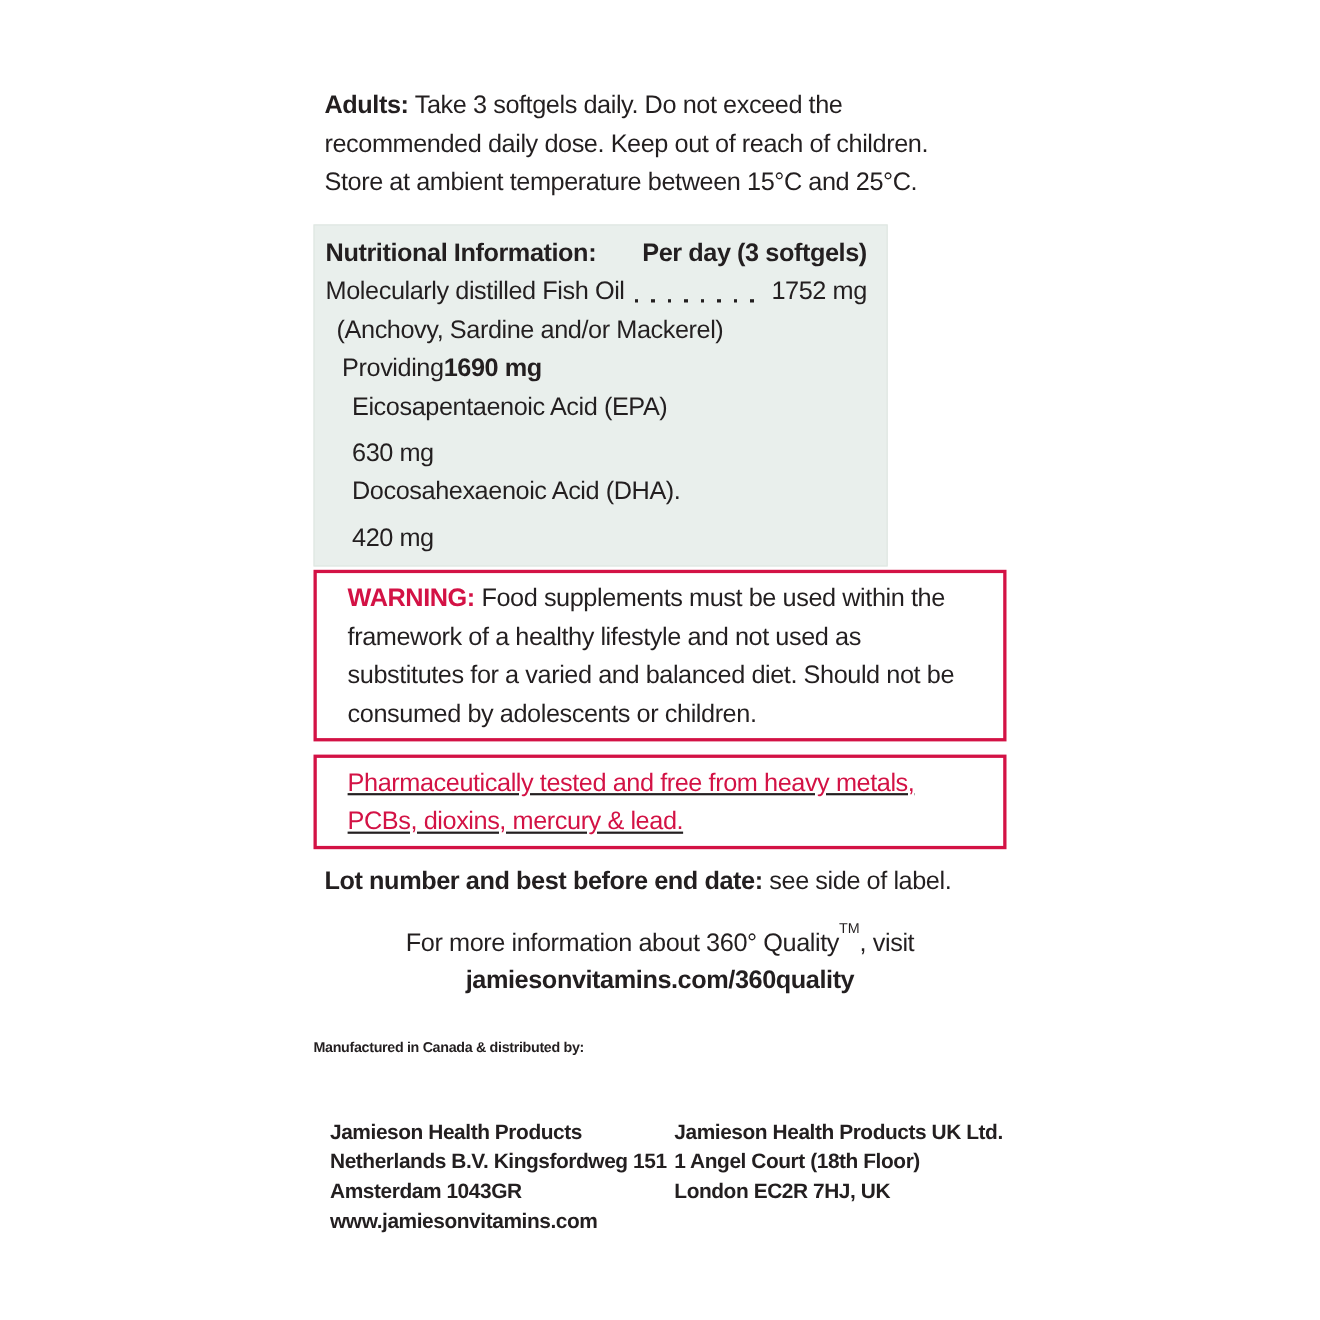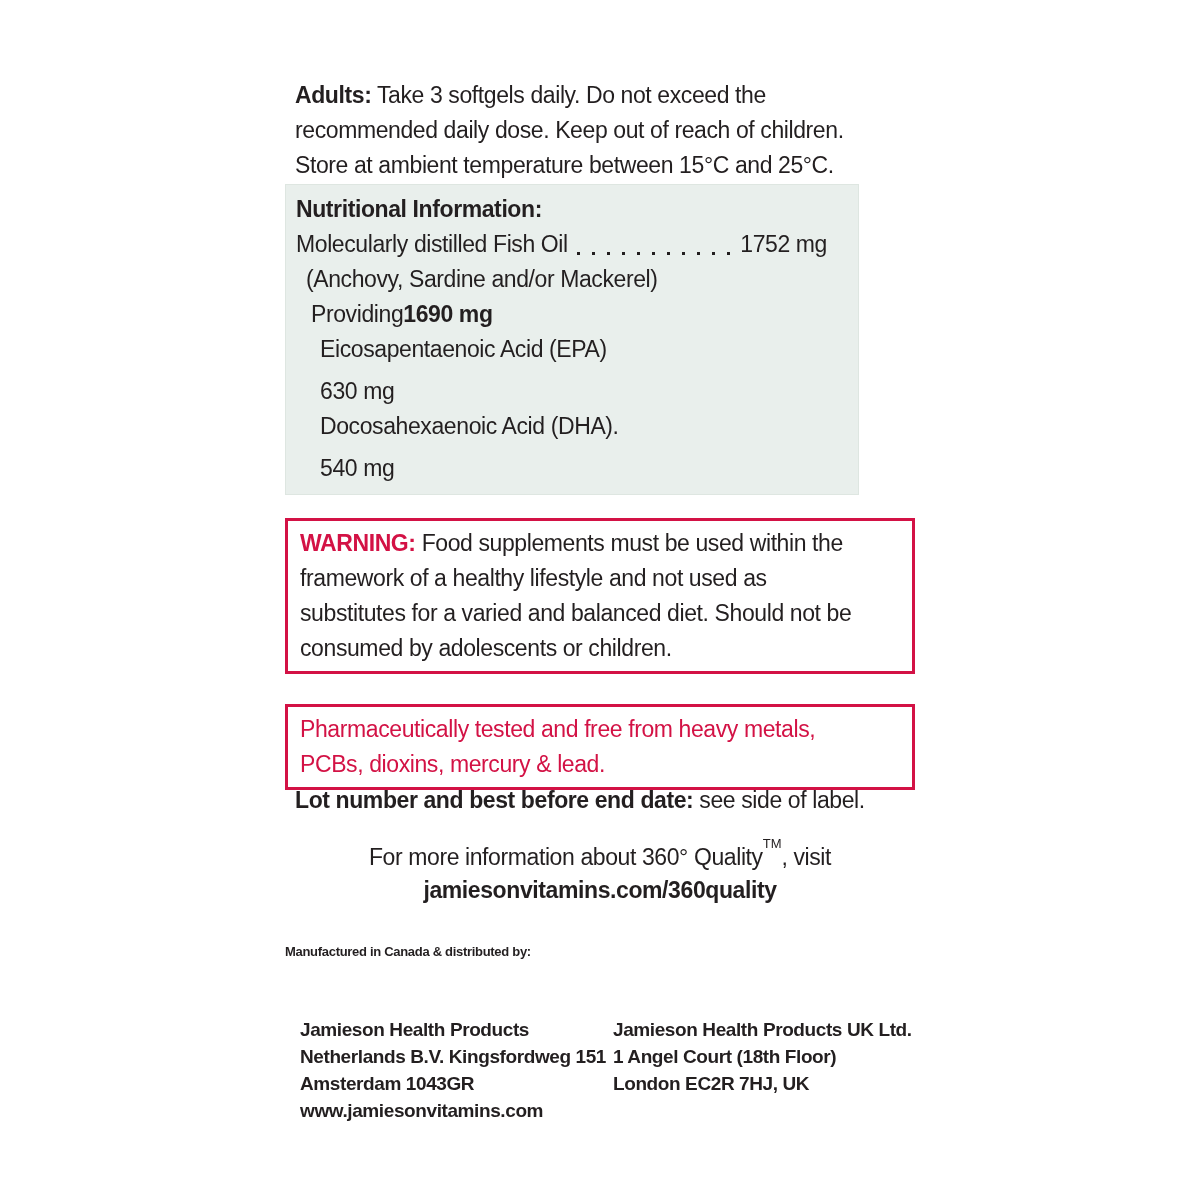--- a/index.html
+++ b/index.html
@@ -12,41 +12,41 @@
     overflow:hidden;
   }
   .abs{position:absolute;}
   .b{font-weight:bold;}
   .para{white-space:pre-line;margin:0;}
   .red{color:var(--red,#d31245);}
 
   .dosage{left:295px;top:78px;width:622px;}
 
   .nutbox{
-    left:285px;top:184px;width:574px;box-sizing:border-box;
+    left:285px;top:204px;width:522px;box-sizing:border-box;
     background:var(--nutbg,#e9efec);border:1px solid var(--nutborder,#dee6e1);
-    padding:7px 31px 8px 10px;
+    padding:7px 18px 8px 10px;
   }
   .nrow{display:flex;align-items:baseline;}
   .head{justify-content:space-between;}
   .ind1{padding-left:10px;}
   .ind2{padding-left:15px;}
   .ind3{padding-left:24px;}
   .inset-r{padding-right:42px;flex-direction:column;}
   .leader{
     flex:1;height:3px;align-self:flex-end;margin:0 9px 7px 9px;
     background:repeating-linear-gradient(to right,var(--text,#231f20) 0 3px,transparent 3px 15px);
   }
   .leader.tight{margin-left:2px;}
 
   .ingredients{left:295px;top:440px;width:622px;}
 
-  .box{box-sizing:border-box;width:630px;border:3px solid var(--red,#d31245);padding:5px 12px;background:#ffffff;}
+  .box{box-sizing:border-box;width:630px;border:3px solid var(--red,#d31245);padding:5px 28px;background:#ffffff;}
   .warnbox{left:285px;top:518px;}
-  .pharmabox{left:285px;top:704px;}
+  .pharmabox{left:285px;top:686px;text-decoration:underline;}
 
   .lot{left:295px;top:783px;width:622px;}
 
   .infoblock{left:285px;top:835px;width:630px;text-align:center;line-height:33px;}
   .infoblock p{margin:0;}
   .tm{font-size:13px;position:relative;top:-8px;letter-spacing:0;}
 
   .manu{left:285px;top:938px;width:630px;text-align:left;font-weight:bold;font-size:13px;line-height:27px;letter-spacing:-0.3px;}
   .addr{font-weight:bold;font-size:19px;line-height:27px;letter-spacing:-0.4px;white-space:pre-line;}
   .addrL{left:300px;top:1016px;width:315px;}
@@ -57,20 +57,21 @@
 
 <div class="page">
 
   <p class="abs para dosage"><span class="b">Adults:</span> <span>Take 3 softgels daily. Do not exceed the
 recommended daily dose. Keep out of reach of children.
 Store at ambient temperature between 15°C and 25°C.</span></p>
 
   <div class="abs nutbox">
     <div class="nrow head">
       <span class="b">Nutritional Information:</span>
+      <span class="b">Per day (3 softgels)</span>
     </div>
     <div class="nrow">
       <span>Molecularly distilled Fish Oil</span>
       <span class="leader"></span>
       <span>1752 mg</span>
     </div>
     <div class="nrow ind1">
       <span>(Anchovy, Sardine and/or Mackerel)</span>
     </div>
     <div class="nrow ind2">
@@ -78,21 +79,21 @@
         <span class="b">1690 mg</span>
       </div>
     <div class="nrow ind3 inset-r">
       <span>Eicosapentaenoic Acid (EPA)</span>
       <span class="leader"></span>
       <span>630 mg</span>
     </div>
     <div class="nrow ind3 inset-r">
       <span>Docosahexaenoic Acid (DHA).</span>
       <span class="leader tight"></span>
-      <span>540 mg</span>
+      <span>420 mg</span>
     </div>
   </div>
 
 
   <div class="abs box warnbox">
     <p class="para"><span class="b red">WARNING:</span> <span>Food supplements must be used within the
 framework of a healthy lifestyle and not used as
 substitutes for a varied and balanced diet. Should not be
 consumed by adolescents or children.</span></p>
   </div>

